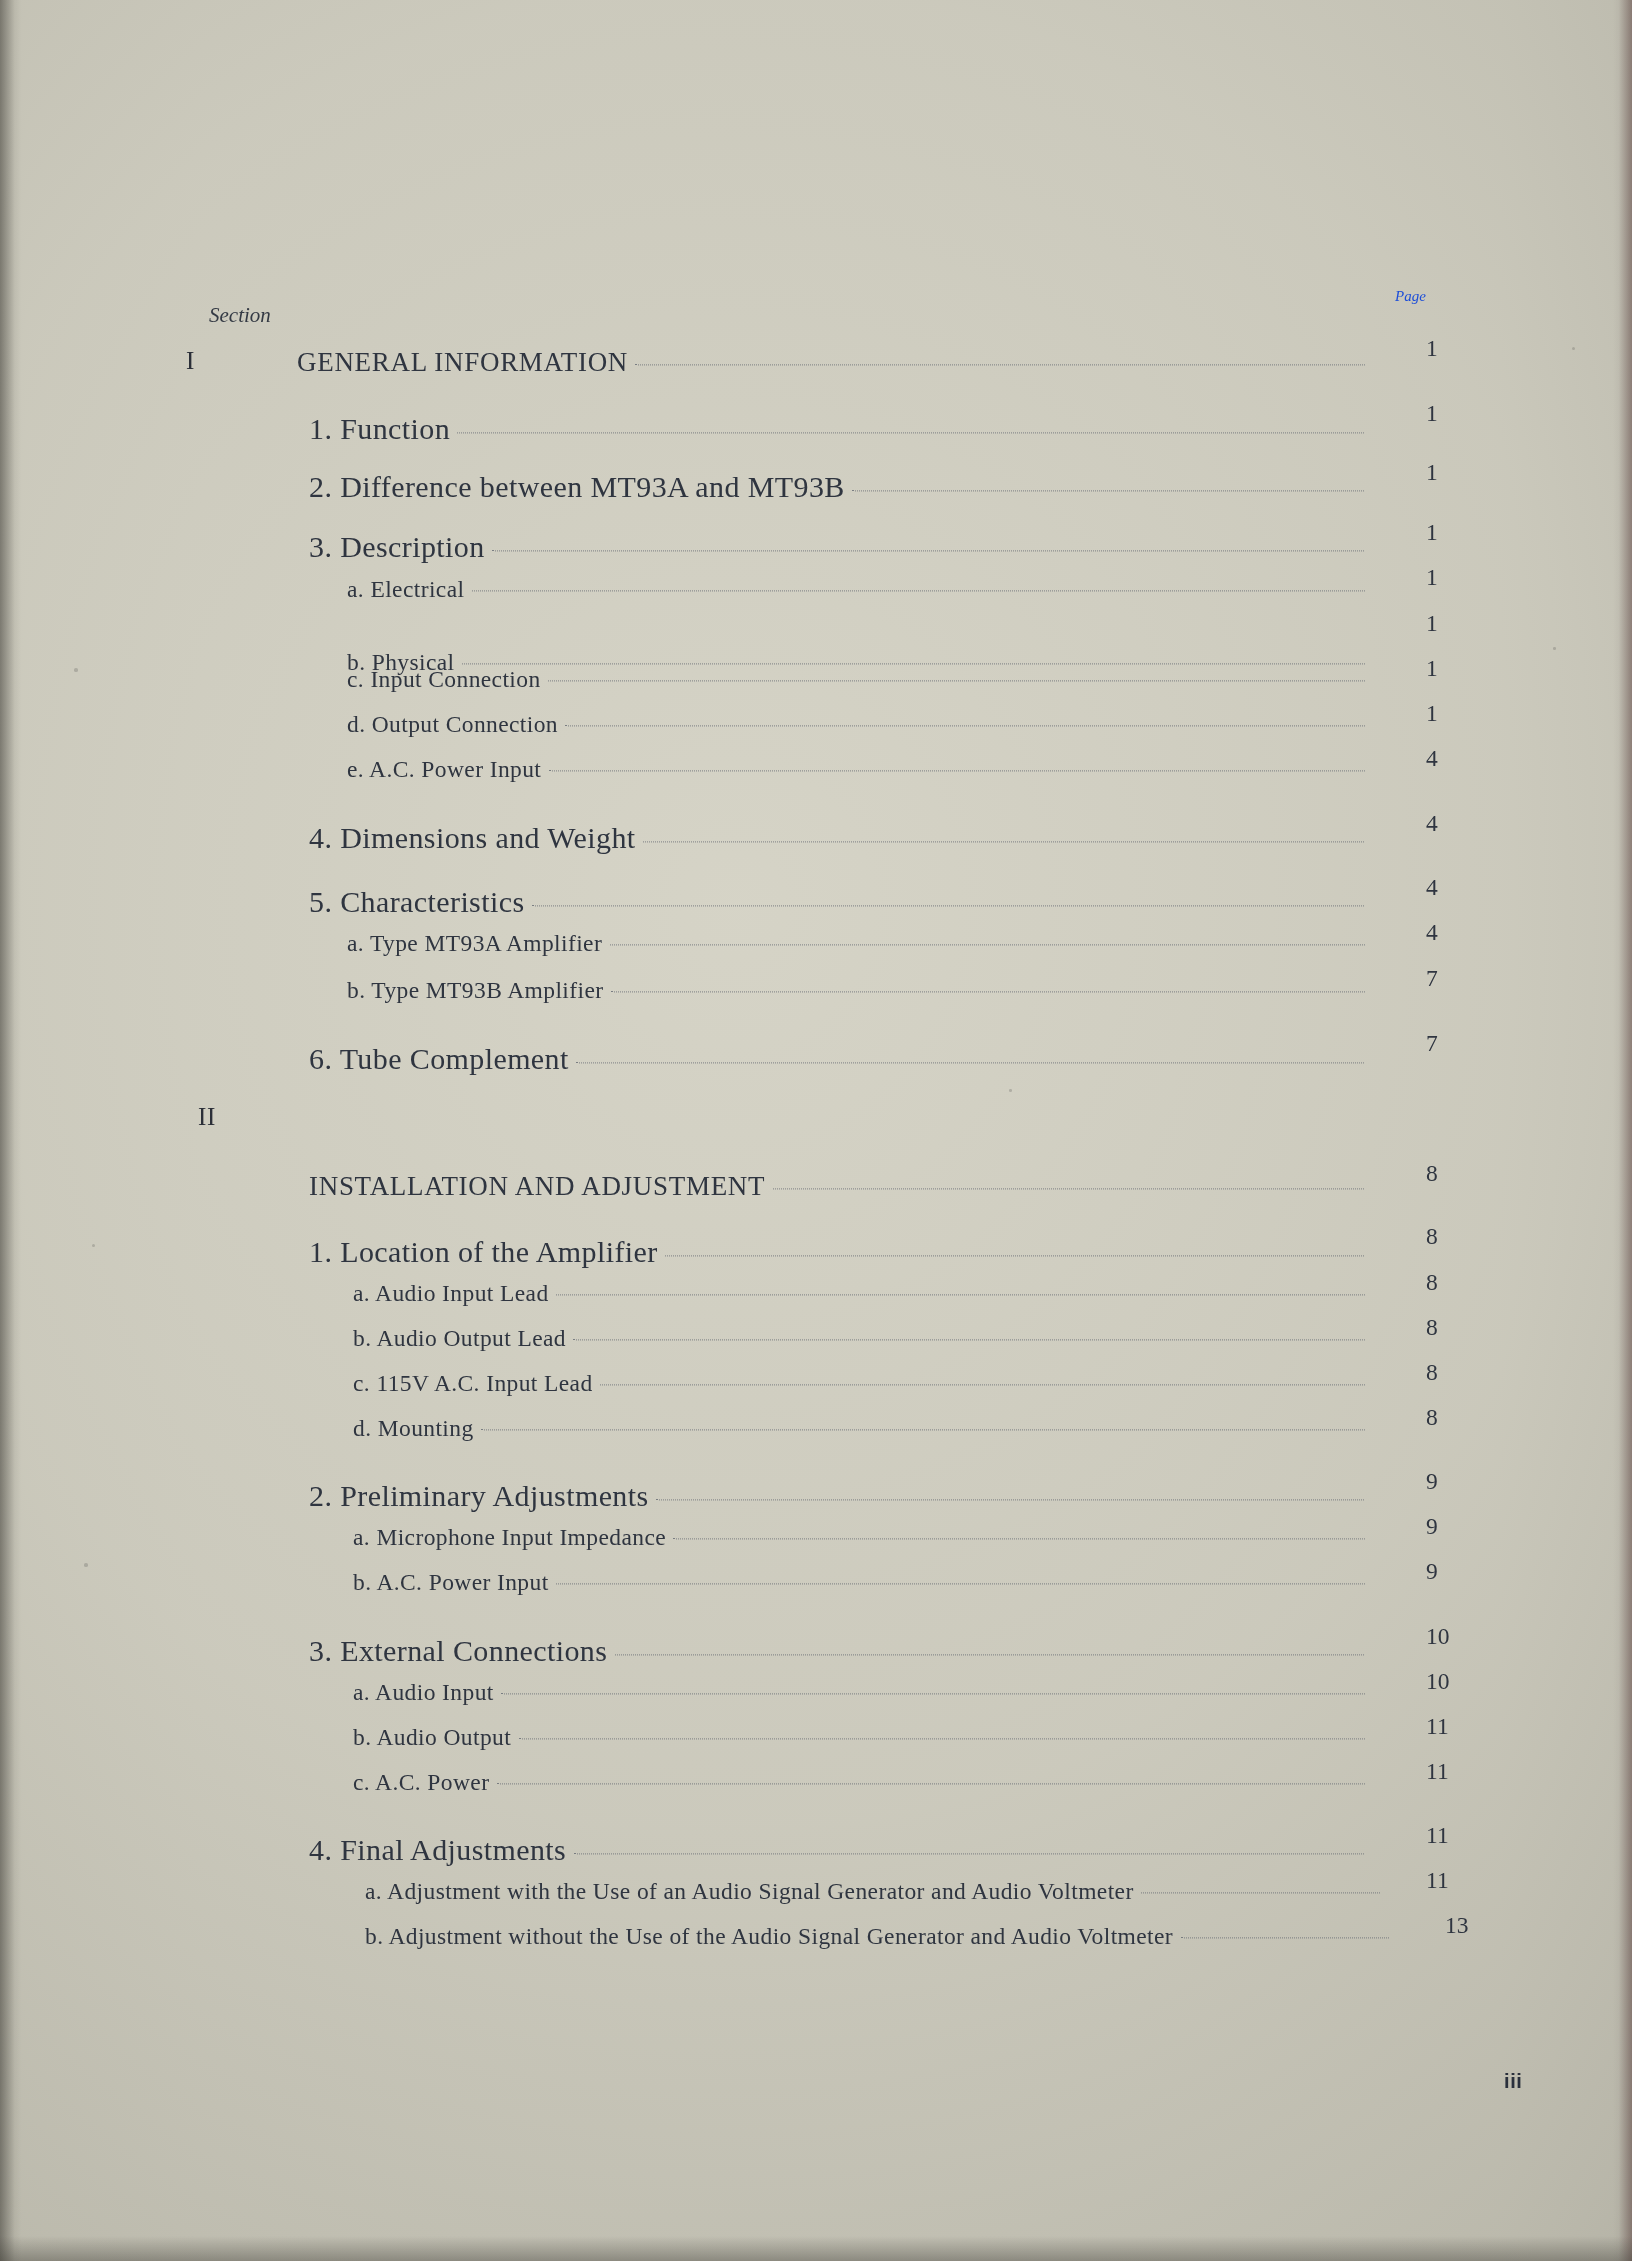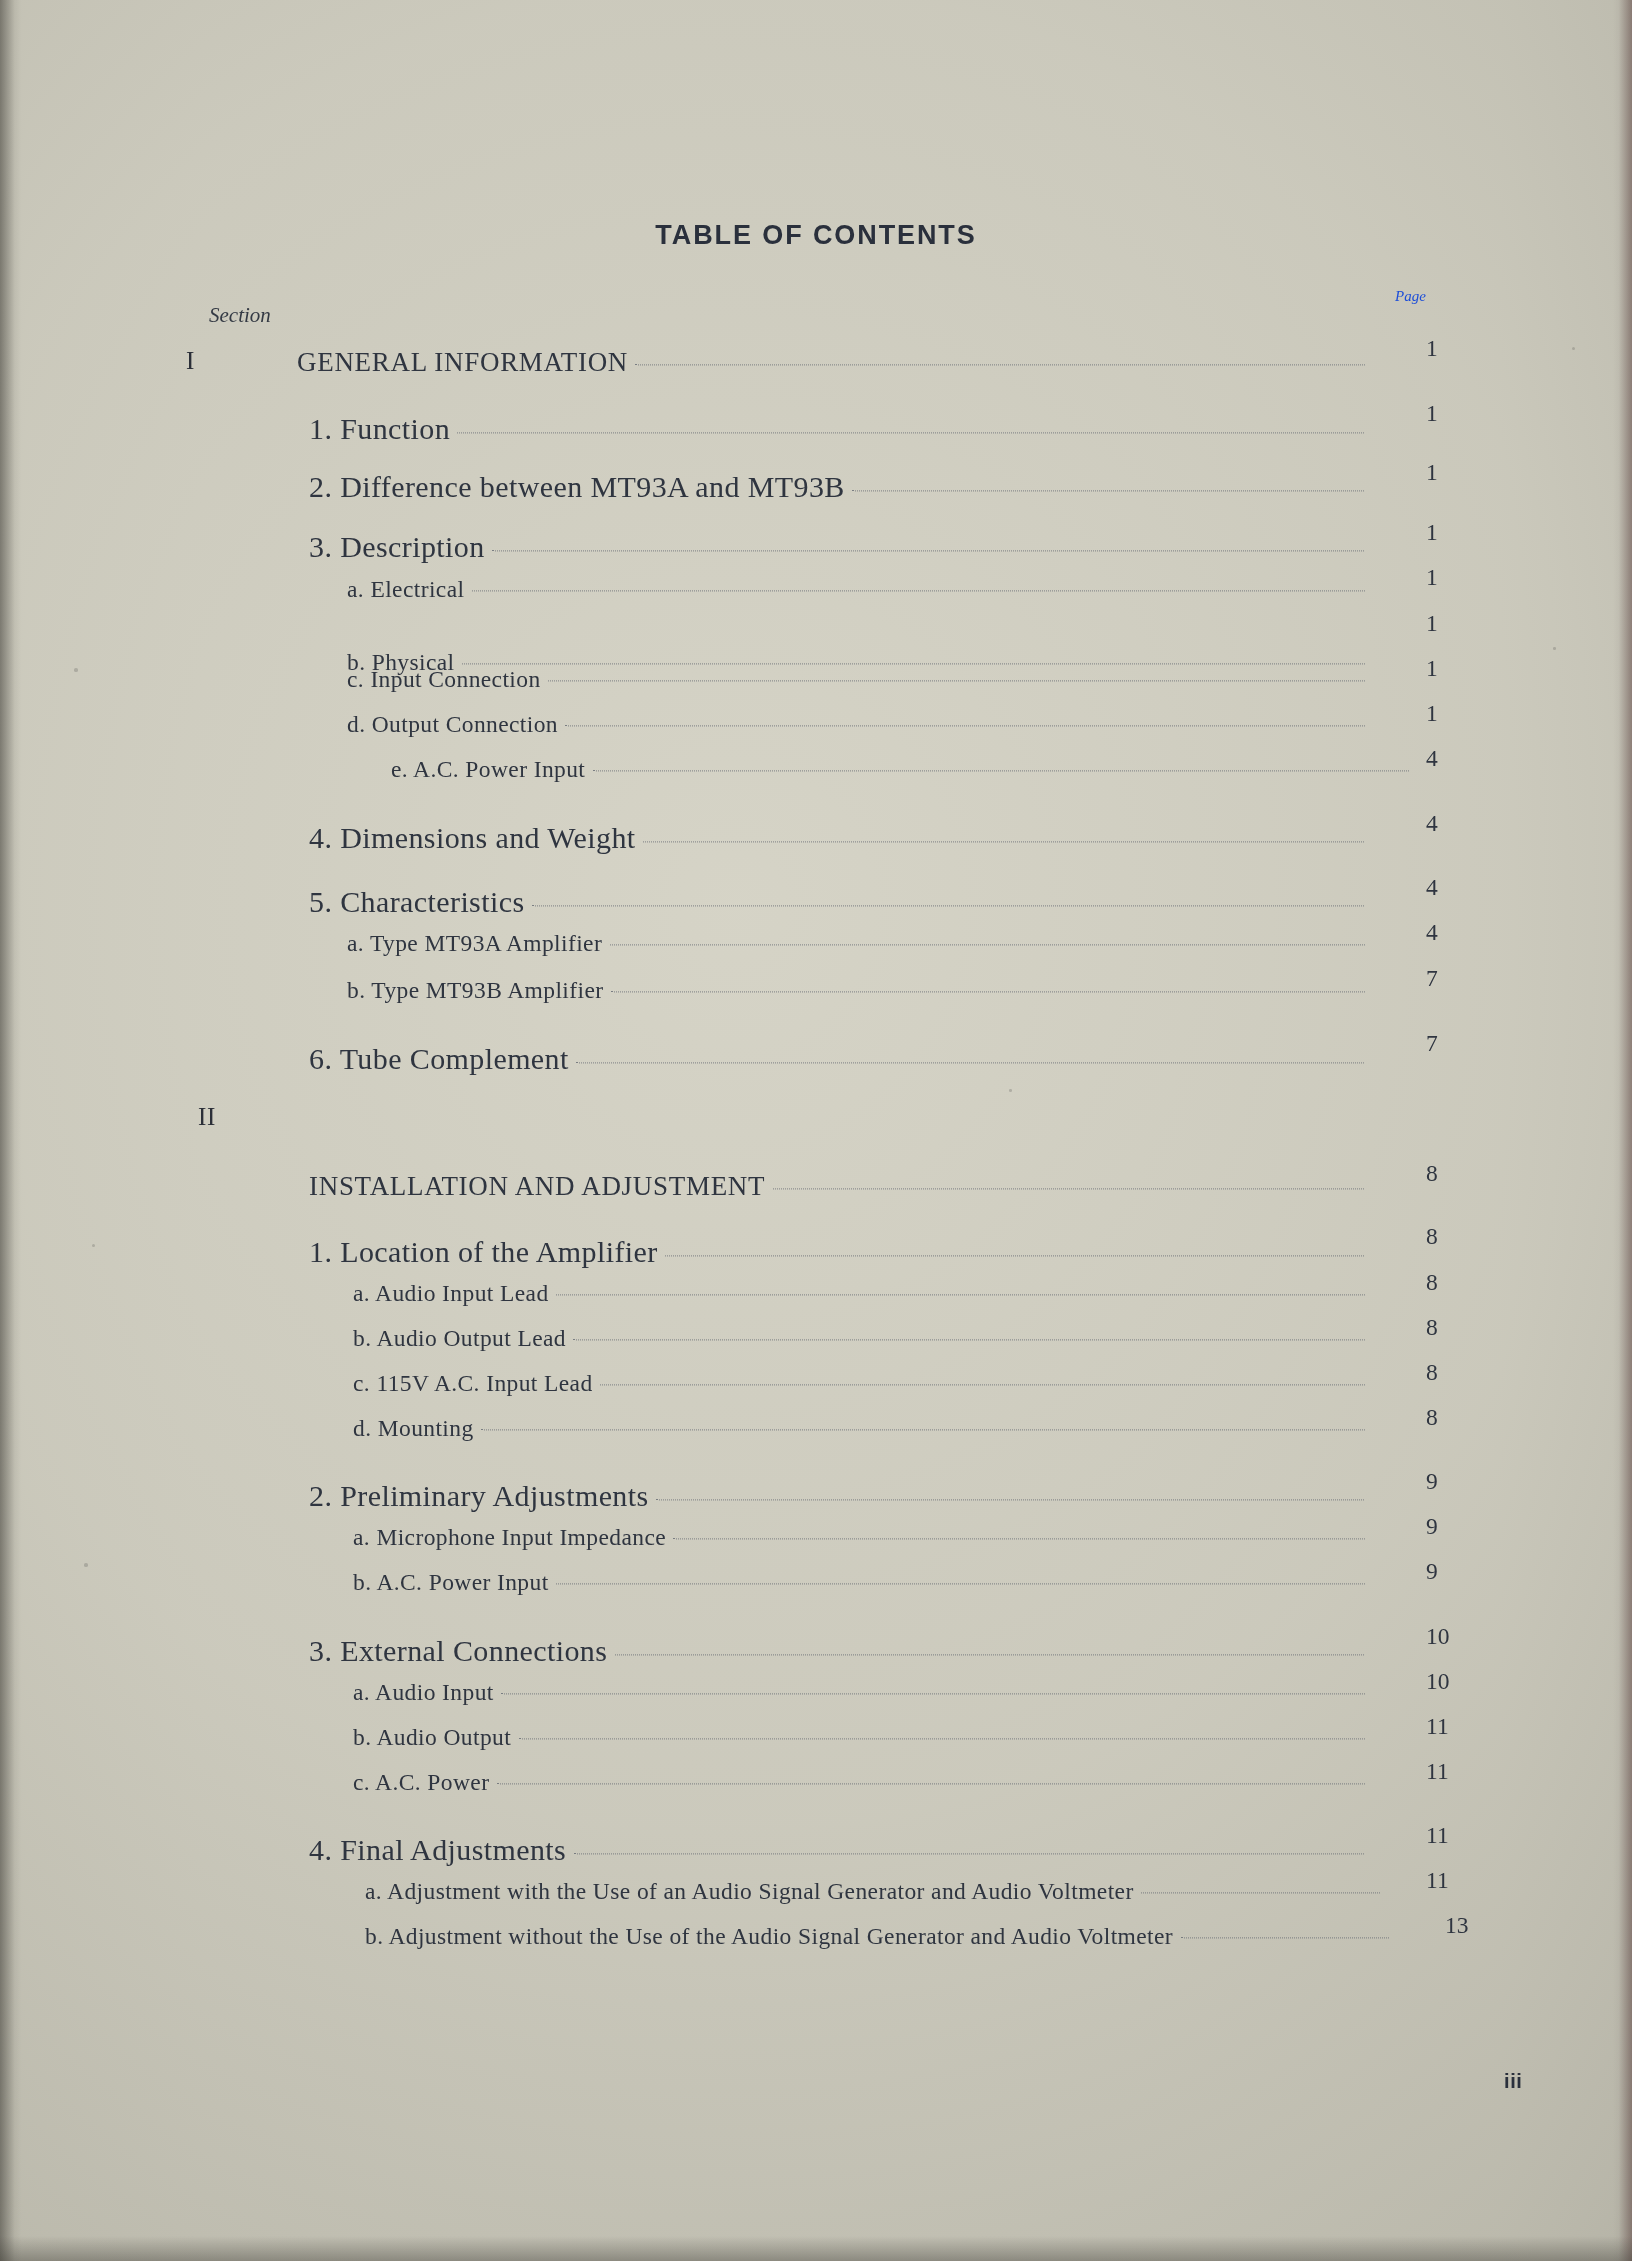--- a/index.html
+++ b/index.html
@@ -144,21 +144,20 @@
   <div class="edge-bottom"></div>
 
   <div class="speck" style="left:1572px; top:347px; width:3.1px; height:3.1px;"></div>
   <div class="speck" style="left:74px; top:668px; width:3.7px; height:3.7px;"></div>
   <div class="speck" style="left:92px; top:1244px; width:3.1px; height:3.1px;"></div>
   <div class="speck" style="left:84px; top:1563px; width:3.7px; height:3.7px;"></div>
   <div class="speck" style="left:1553px; top:647px; width:2.5px; height:2.5px;"></div>
   <div class="speck" style="left:1009px; top:1089px; width:2.5px; height:2.5px;"></div>
 
   <div class="content">
-    <div class="doc-title">TABLE OF CONTENTS</div>
     <div class="hdr-section">Section</div>
     <div class="hdr-page">Page</div>
 
     <div class="toc" id="toc">
         <div class="roman" style="left: 186px; top: 347px;">I</div>
         <div class="row lvl-section" style="left: 297px; top: 347px; width: 1074px;">
           <span class="label">GENERAL INFORMATION</span>
           <span class="leader"></span>
         </div>
         <div class="pagenum" style="left: 1426px; top: 335px;">1</div>
@@ -190,21 +189,21 @@
         <div class="row lvl-letter" style="left: 347px; top: 666px; width: 1024px;">
           <span class="label">c.  Input Connection</span>
           <span class="leader"></span>
         </div>
         <div class="pagenum" style="left: 1426px; top: 655px;">1</div>
         <div class="row lvl-letter" style="left: 347px; top: 711px; width: 1024px;">
           <span class="label">d.  Output Connection</span>
           <span class="leader"></span>
         </div>
         <div class="pagenum" style="left: 1426px; top: 700px;">1</div>
-        <div class="row lvl-letter" style="left: 347px; top: 756px; width: 1024px; margin-left: 44px;">
+        <div class="row lvl-letter" style="left: 347px; top: 756px; width: 1024px;">
           <span class="label">e.  A.C. Power Input</span>
           <span class="leader"></span>
         </div>
         <div class="pagenum" style="left: 1426px; top: 745px;">4</div>
         <div class="row lvl-num" style="left: 309px; top: 821px; width: 1061px;">
           <span class="label">4.  Dimensions and Weight</span>
           <span class="leader"></span>
         </div>
         <div class="pagenum" style="left: 1426px; top: 810px;">4</div>
         <div class="row lvl-num" style="left: 309px; top: 885px; width: 1061px;">

